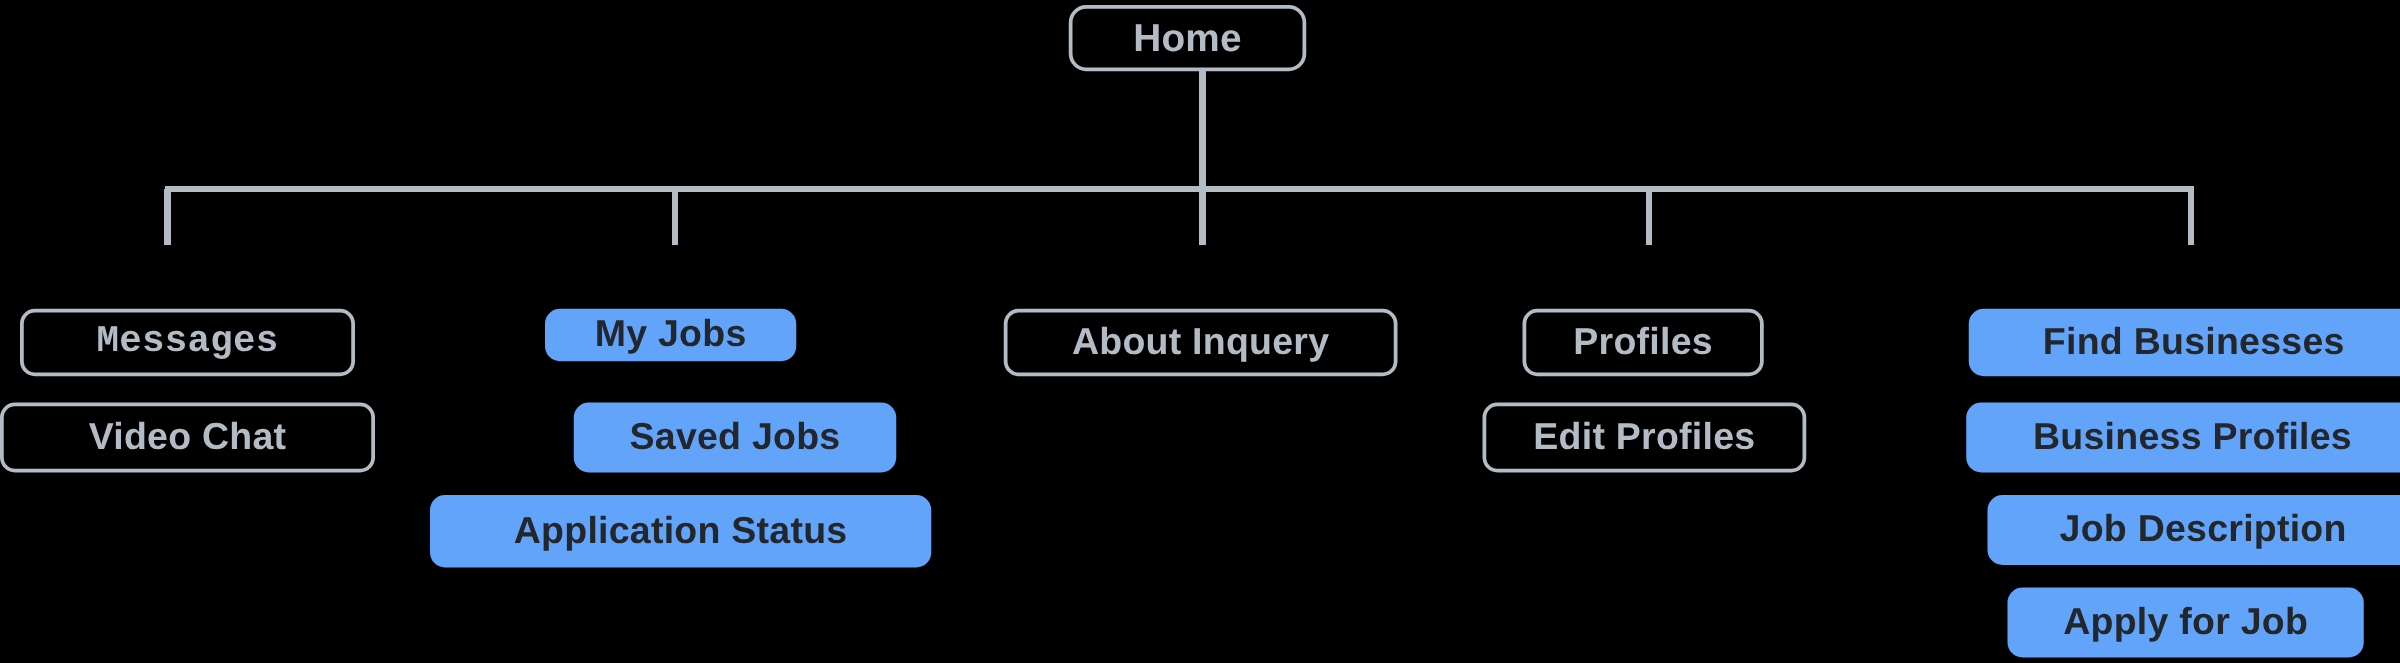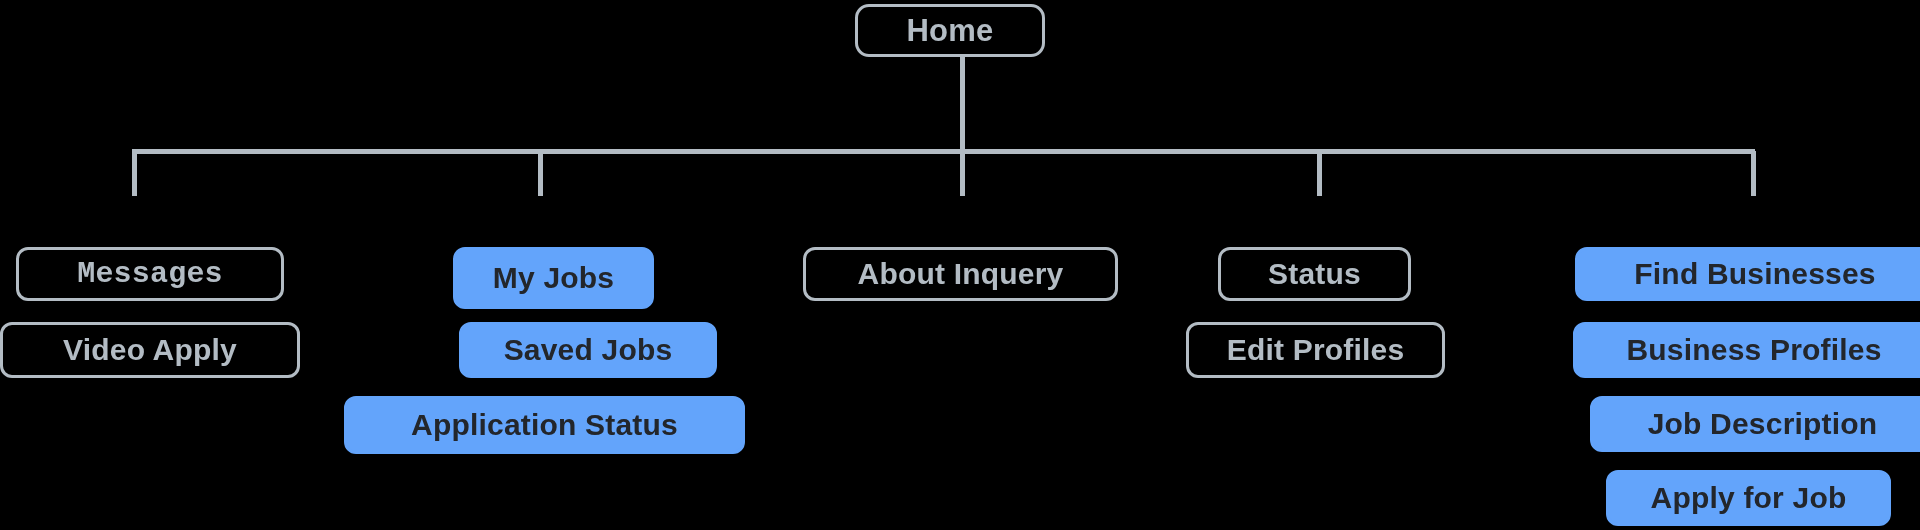--- a/index.html
+++ b/index.html
@@ -68,29 +68,29 @@
       <line x1="540" y1="151" x2="540" y2="196"></line>
       <line x1="962" y1="151" x2="962" y2="196"></line>
       <line x1="1319" y1="151" x2="1319" y2="196"></line>
       <line x1="1753" y1="151" x2="1753" y2="196"></line>
     </g>
   </svg>
 
   <div class="node outline root" style="left:855px; top:4px; width:190px; height:53px;">Home</div>
 
   <div class="node outline" style="left:16px; top:247px; width:268px; height:54px;font-family:Liberation Mono, monospace;">Messages</div>
-  <div class="node outline" style="left:0px; top:322px; width:300px; height:56px;">Video Apply</div>
+  <div class="node outline" style="left:0px; top:322px; width:300px; height:56px;">Video Chat</div>
 
-  <div class="node filled" style="left:453px; top:247px; width:201px; height:62px;text-align:right;">My Jobs</div>
+  <div class="node filled" style="left:436px; top:247px; width:201px; height:42px;text-align:right;">My Jobs</div>
   <div class="node filled" style="left:415px; top:322px; width:258px; height:56px;margin-left:44px;">Saved Jobs</div>
   <div class="node outline" style="left:803px; top:247px; width:315px; height:54px;">About Inquery</div>
 
   <div class="node filled" style="left:344px; top:396px; width:401px; height:58px;">Application Status</div>
 
-  <div class="node outline" style="left:1218px; top:247px; width:193px; height:54px;">Status</div>
+  <div class="node outline" style="left:1218px; top:247px; width:193px; height:54px;">Profiles</div>
   <div class="node outline" style="left:1186px; top:322px; width:259px; height:56px;">Edit Profiles</div>
 
   <div class="node filled" style="left:1575px; top:247px; width:360px; height:54px;">Find Businesses</div>
   <div class="node filled" style="left:1573px; top:322px; width:362px; height:56px;">Business Profiles</div>
   <div class="node filled" style="left:1590px; top:396px; width:345px; height:56px;">Job Description</div>
   <div class="node filled" style="left:1606px; top:470px; width:285px; height:56px;">Apply for Job</div>
 
 </div>
 
 </body></html>

